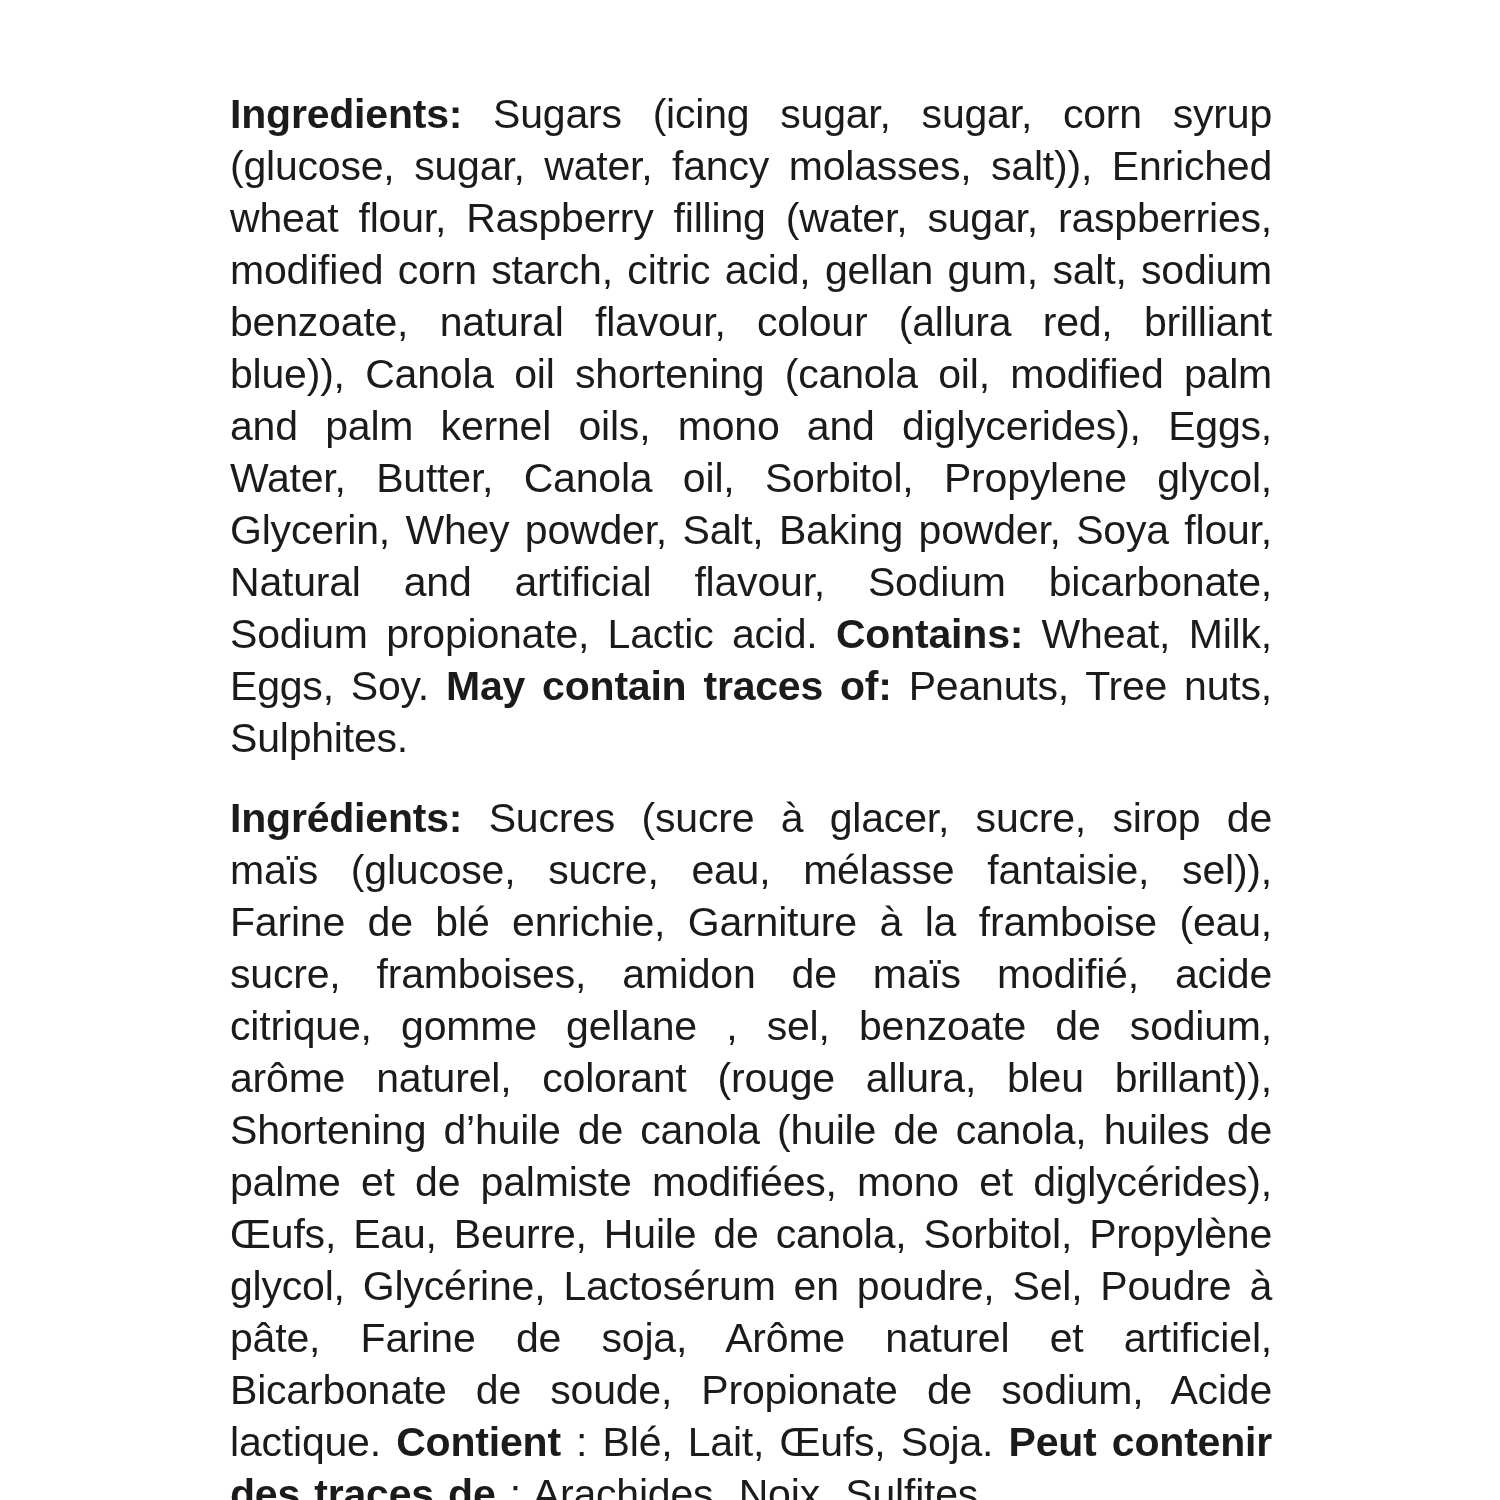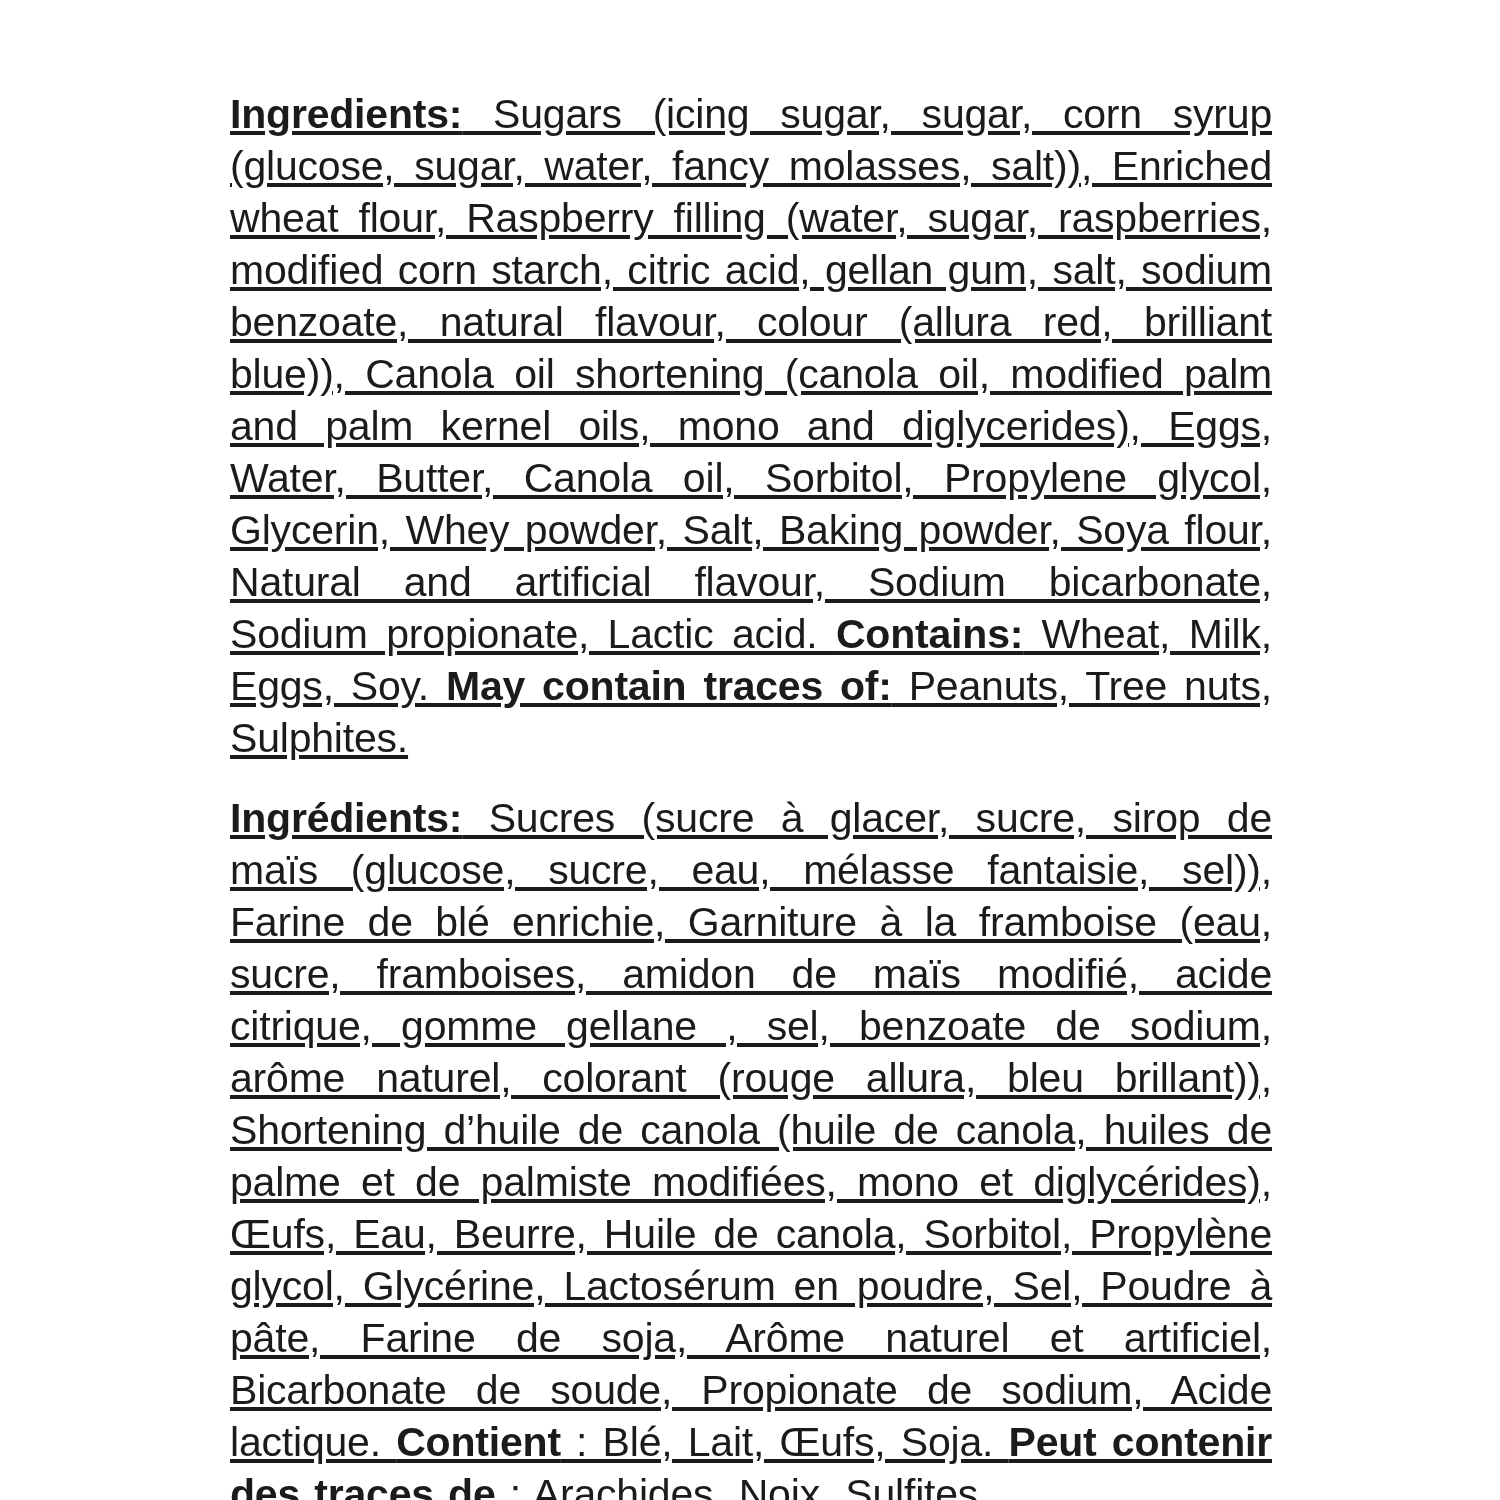--- a/index.html
+++ b/index.html
@@ -23,21 +23,20 @@
   }
   .para {
     margin: 0 0 28px 0;
     font-size: 41px;
     line-height: 52px;
     font-weight: 300;
     letter-spacing: -0.2px;
     word-spacing: 3px;
     text-align: justify;
     text-justify: inter-word;
-    text-decoration: underline;
   }
   .para:last-child { margin-bottom: 0; }
   .b { font-weight: 700; }
 </style>
 </head>
 <body>
 
 <div class="label-block">
   <p class="para"><span class="b">Ingredients:</span><span> Sugars (icing sugar, sugar, corn syrup (glucose, sugar, water, fancy molasses, salt)), Enriched wheat flour, Raspberry filling (water, sugar, raspberries, modified corn starch, citric acid, gellan gum, salt, sodium benzoate, natural flavour, colour (allura red, brilliant blue)), Canola oil shortening (canola oil, modified palm and palm kernel oils, mono and diglycerides), Eggs, Water, Butter, Canola oil, Sorbitol, Propylene glycol, Glycerin, Whey powder, Salt, Baking powder, Soya flour, Natural and artificial flavour, Sodium bicarbonate, Sodium propionate, Lactic acid. </span><span class="b">Contains:</span><span> Wheat, Milk, Eggs, Soy. </span><span class="b">May contain traces of:</span><span> Peanuts, Tree nuts, Sulphites.</span></p>
   <p class="para"><span class="b">Ingrédients:</span><span> Sucres (sucre à glacer, sucre, sirop de maïs (glucose, sucre, eau, mélasse fantaisie, sel)), Farine de blé enrichie, Garniture à la framboise (eau, sucre, framboises, amidon de maïs modifié, acide citrique, gomme gellane , sel, benzoate de sodium, arôme naturel, colorant (rouge allura, bleu brillant)), Shortening d’huile de canola (huile de canola, huiles de palme et de palmiste modifiées, mono et diglycérides), Œufs, Eau, Beurre, Huile de canola, Sorbitol, Propylène glycol, Glycérine, Lactosérum en poudre, Sel, Poudre à pâte, Farine de soja, Arôme naturel et artificiel, Bicarbonate de soude, Propionate de sodium, Acide lactique. </span><span class="b">Contient</span><span> : Blé, Lait, Œufs, Soja. </span><span class="b">Peut contenir des traces de</span><span> : Arachides, Noix, Sulfites.</span></p>

